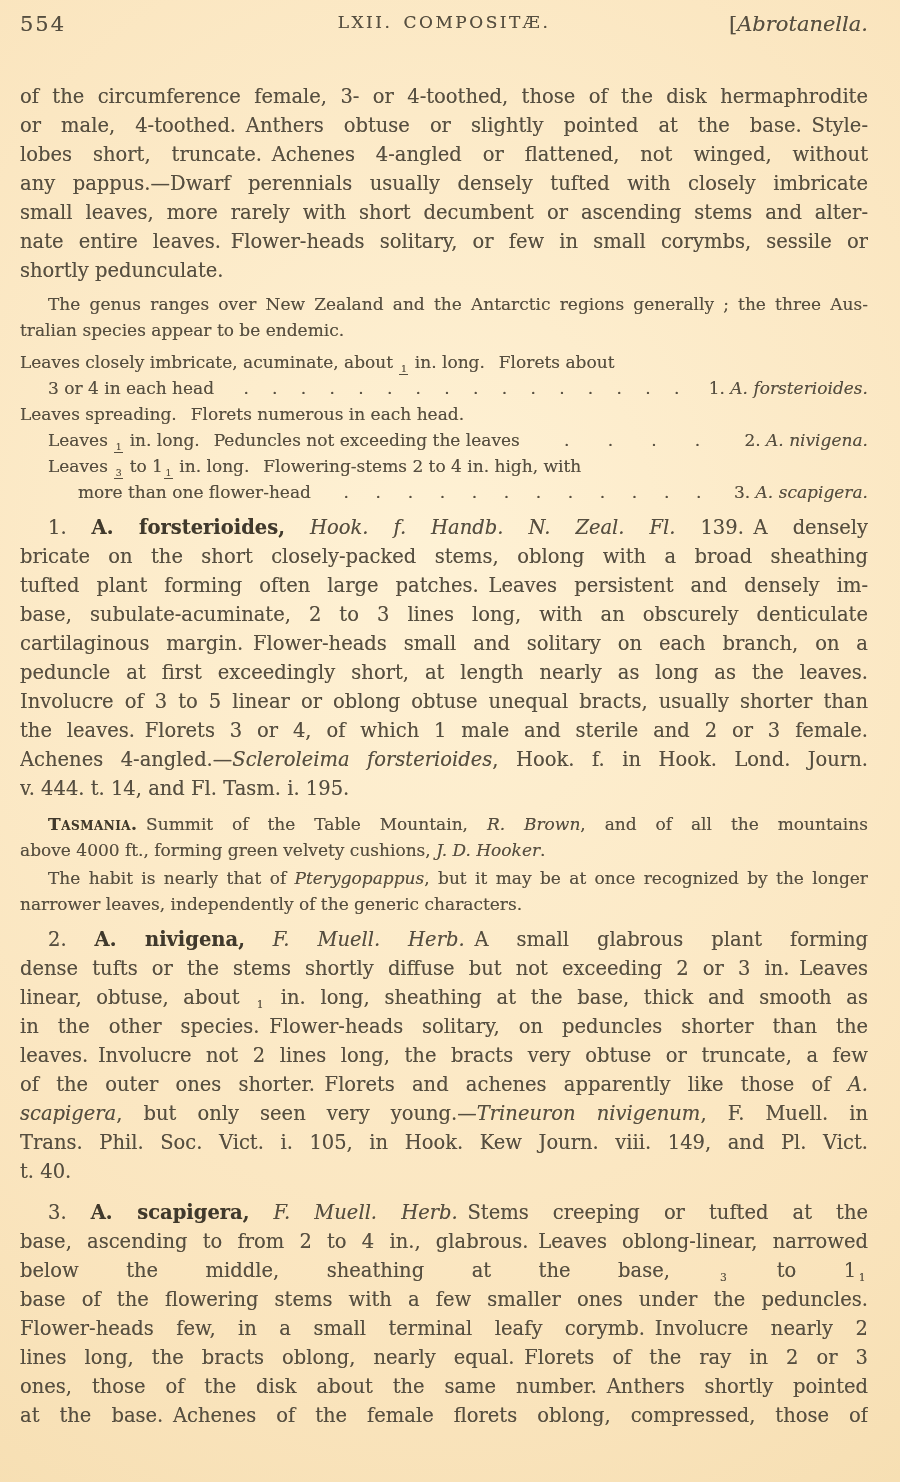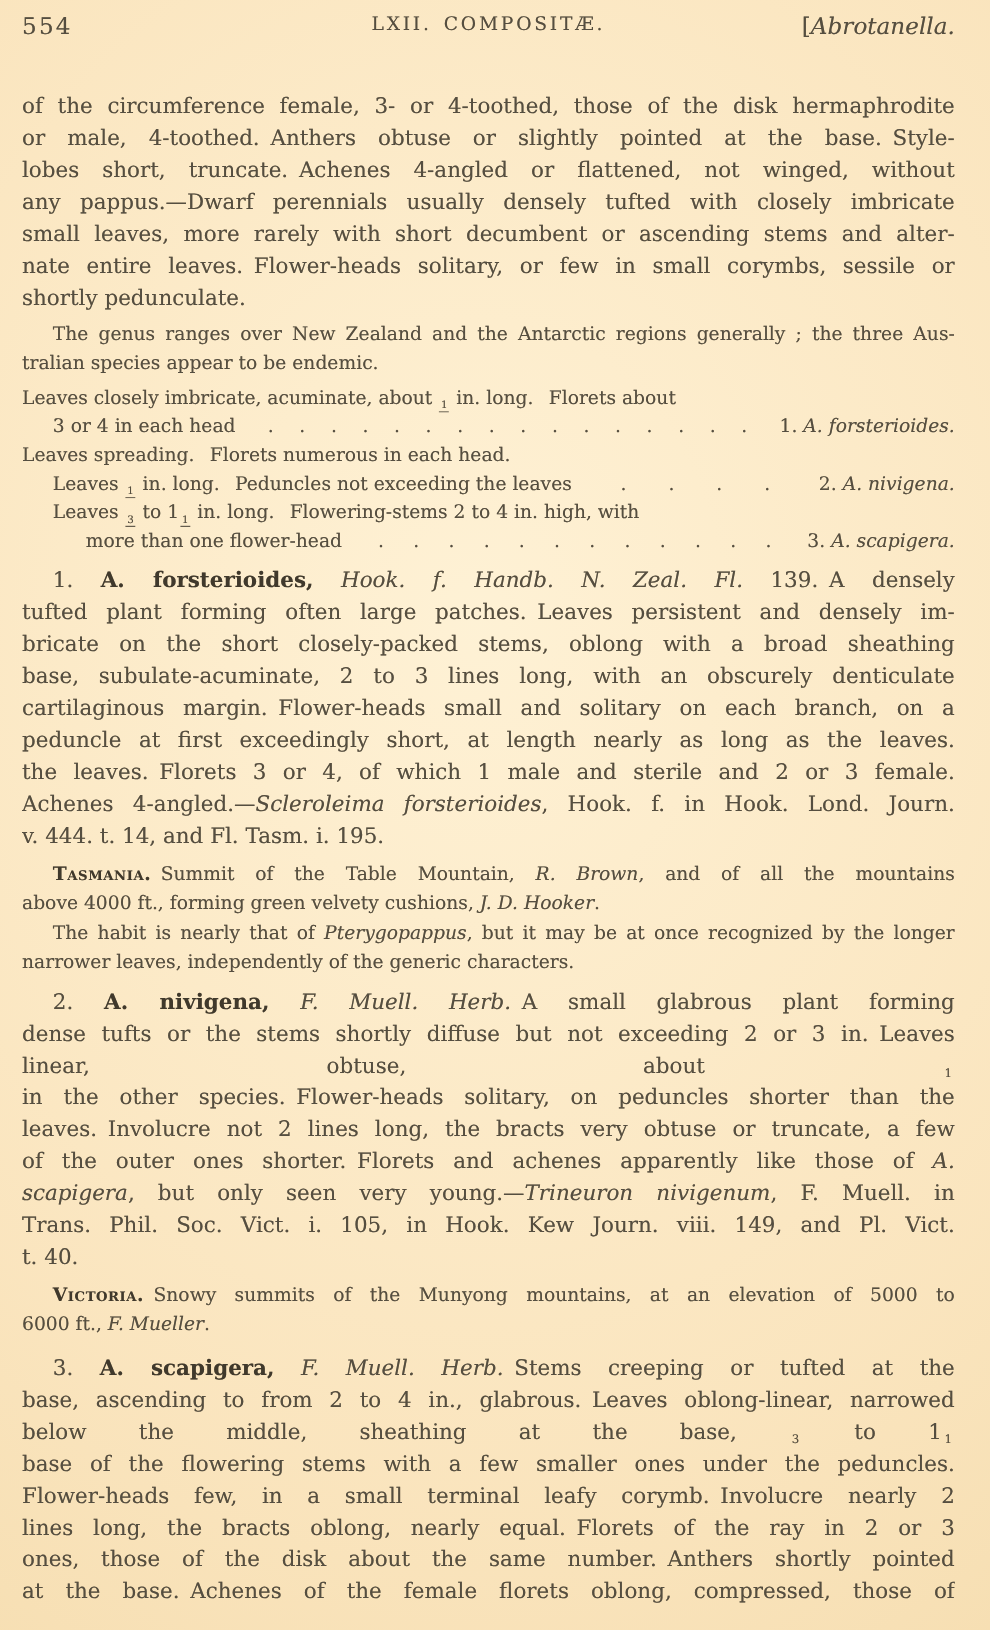--- a/index.html
+++ b/index.html
@@ -128,53 +128,50 @@
             <span>.</span>
             <span>.</span>
             <span>.</span>
             <span>.</span>
           </span>
           <span class="kr"><span>3. </span><span class="i">A. scapigera.</span></span>
         </div>
       </div>
       <div class="block main mt8">
         <div class="line ind1"><span>1. </span><span class="b">A. forsterioides,</span><span> </span><span class="i">Hook. f. Handb. N. Zeal. Fl.</span><span> 139. A densely</span></div>
+        <div class="line"><span>bricate on the short closely-packed stems, oblong with a broad sheathing</span></div>
         <div class="line"><span>tufted plant forming often large patches. Leaves persistent and densely im-</span></div>
-        <div class="line"><span>bricate on the short closely-packed stems, oblong with a broad sheathing</span></div>
         <div class="line"><span>base, subulate-acuminate, 2 to 3 lines long, with an obscurely denticulate</span></div>
         <div class="line"><span>cartilaginous margin. Flower-heads small and solitary on each branch, on a</span></div>
         <div class="line"><span>peduncle at first exceedingly short, at length nearly as long as the leaves.</span></div>
+        <div class="line"><span>Involucre of 3 to 5 linear or oblong obtuse unequal bracts, usually shorter than</span></div>
         <div class="line"><span>the leaves. Florets 3 or 4, of which 1 male and sterile and 2 or 3 female.</span></div>
         <div class="line"><span>Achenes 4-angled.—</span><span class="i">Scleroleima forsterioides</span><span>, Hook. f. in Hook. Lond. Journ.</span></div>
         <div class="line end"><span>v. 444. t. 14, and Fl. Tasm. i. 195.</span></div>
       </div>
       <div class="block small mt8">
         <div class="line ind1"><span class="sc">Tasmania.</span><span> Summit of the Table Mountain, </span><span class="i">R. Brown</span><span>, and of all the mountains</span></div>
         <div class="line end"><span>above 4000 ft., forming green velvety cushions, </span><span class="i">J. D. Hooker</span><span>.</span></div>
       </div>
       <div class="block small mt2">
         <div class="line ind1"><span>The habit is nearly that of </span><span class="i">Pterygopappus</span><span>, but it may be at once recognized by the longer</span></div>
         <div class="line end"><span>narrower leaves, independently of the generic characters.</span></div>
       </div>
       <div class="block main mt8">
         <div class="line ind1"><span>2. </span><span class="b">A. nivigena,</span><span> </span><span class="i">F. Muell. Herb.</span><span> A small glabrous plant forming</span></div>
         <div class="line"><span>dense tufts or the stems shortly diffuse but not exceeding 2 or 3 in. Leaves</span></div>
         <div class="line"><span>linear, obtuse, about </span><span class="frac">
             <span class="num">1</span>
-          </span></div>
+          </span><span> in. long, sheathing at the base, thick and smooth as</span></div>
         <div class="line"><span>in the other species. Flower-heads solitary, on peduncles shorter than the</span></div>
         <div class="line"><span>leaves. Involucre not 2 lines long, the bracts very obtuse or truncate, a few</span></div>
         <div class="line"><span>of the outer ones shorter. Florets and achenes apparently like those of </span><span class="i">A.</span></div>
         <div class="line"><span class="i">scapigera</span><span>, but only seen very young.—</span><span class="i">Trineuron nivigenum</span><span>, F. Muell. in</span></div>
         <div class="line"><span>Trans. Phil. Soc. Vict. i. 105, in Hook. Kew Journ. viii. 149, and Pl. Vict.</span></div>
         <div class="line end"><span>t. 40.</span></div>
-      </div>
-      <div class="block small mt8">
-        <div class="line ind1"><span class="sc">Victoria.</span><span> Snowy summits of the Munyong mountains, at an elevation of 5000 to</span></div>
-        <div class="line end"><span>6000 ft., </span><span class="i">F. Mueller</span><span>.</span></div>
       </div>
       <div class="block main mt12">
         <div class="line ind1"><span>3. </span><span class="b">A. scapigera,</span><span> </span><span class="i">F. Muell. Herb.</span><span> Stems creeping or tufted at the</span></div>
         <div class="line"><span>base, ascending to from 2 to 4 in., glabrous. Leaves oblong-linear, narrowed</span></div>
         <div class="line"><span>below the middle, sheathing at the base, </span><span class="frac">
             <span class="num">3</span>
           </span><span> to 1</span><span class="frac">
             <span class="num">1</span>
           </span></div>
         <div class="line"><span>base of the flowering stems with a few smaller ones under the peduncles.</span></div>

